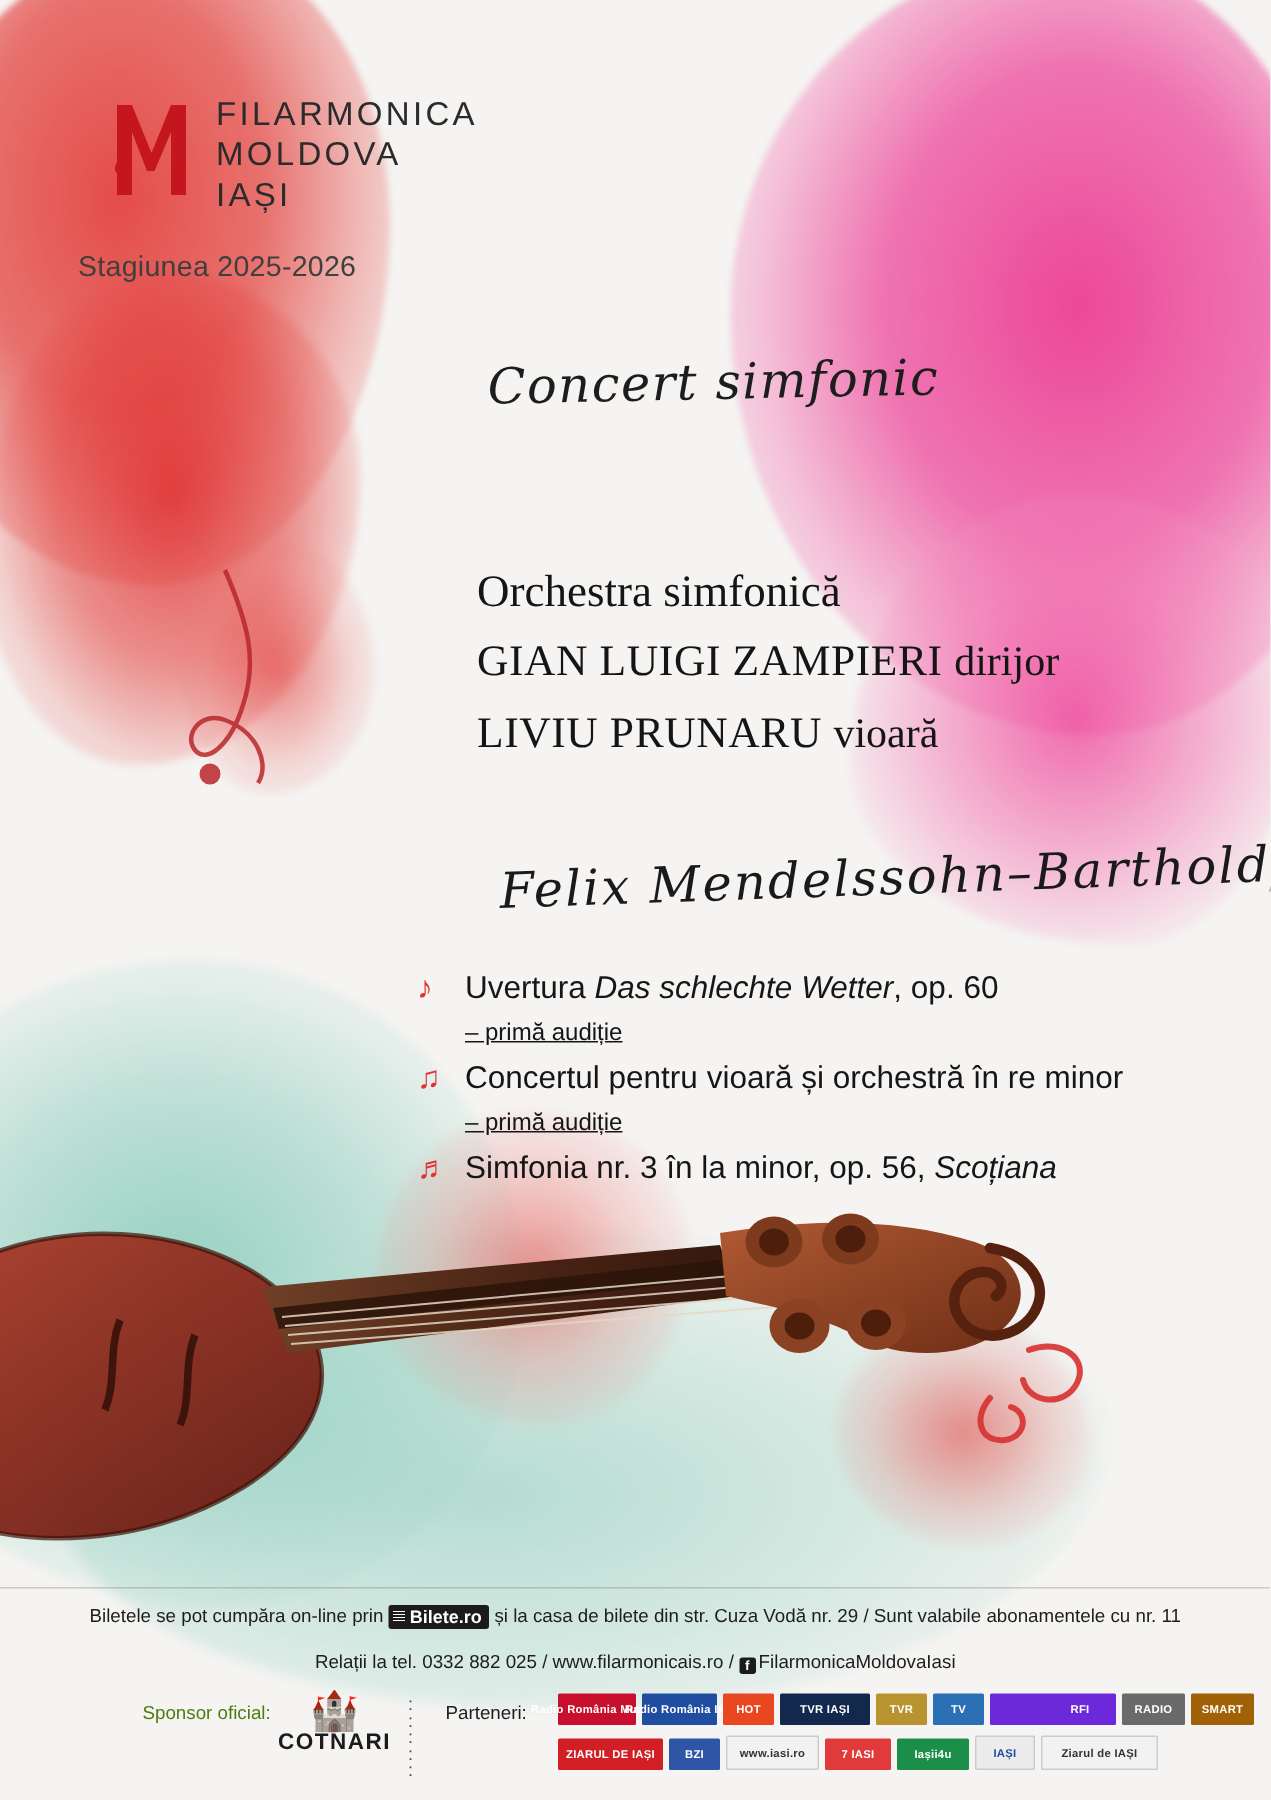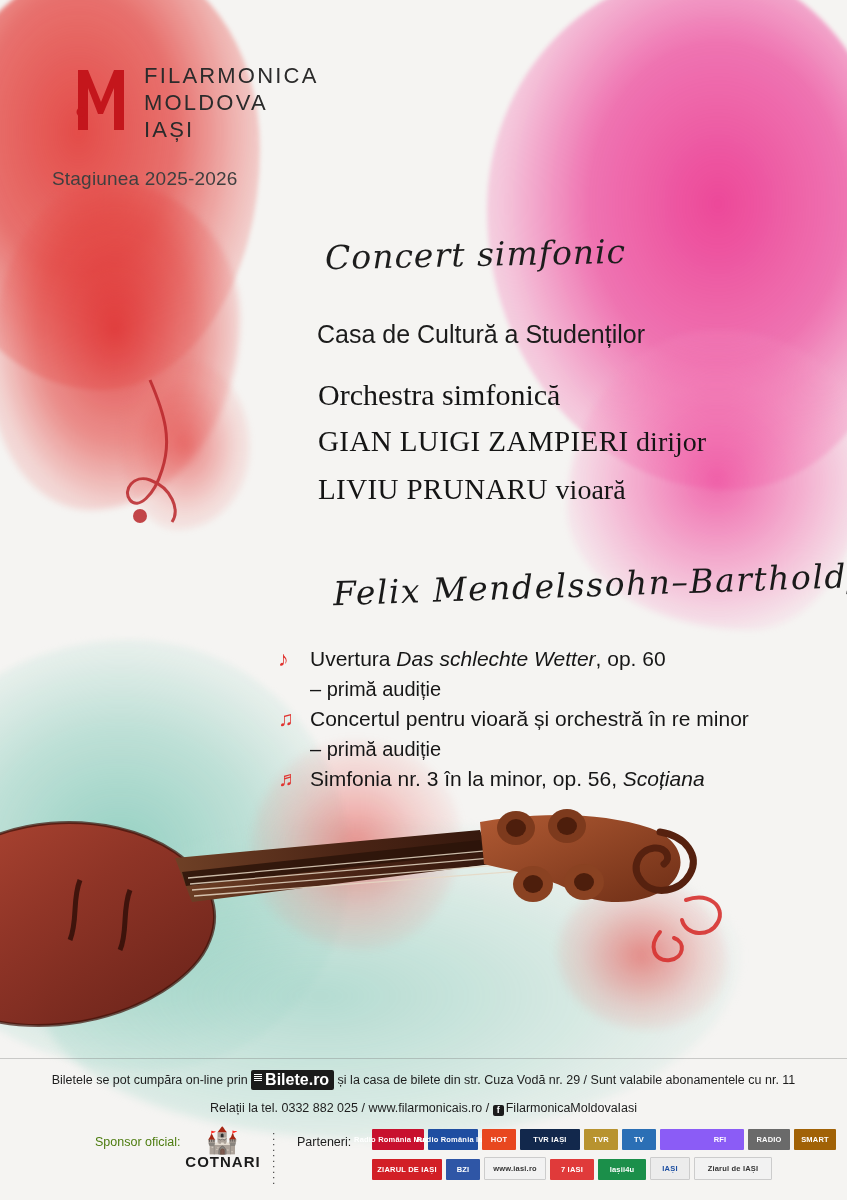--- a/index.html
+++ b/index.html
@@ -122,34 +122,34 @@
     white-space:nowrap;
   }
 
   .program{position:absolute;left:278px;top:645px;width:560px;}
   .prog-item{display:flex;align-items:flex-start;margin-bottom:2px;}
   .note-ico{
     width:32px;flex:0 0 32px;color:#e0332f;font-size:21px;line-height:28px;text-align:left;
   }
   .prog-text{font-size:21px;line-height:28px;color:#161616;}
   .prog-text i{font-style:italic;}
-  .prog-sub{font-size:20px;line-height:28px;color:#161616;padding-left:32px;}
+  .prog-sub{font-size:16px;line-height:28px;color:#161616;padding-left:32px;text-decoration:underline;}
 
   
   .violin-wrap{position:absolute;left:-40px;top:760px;width:790px;height:330px;}
 
   
   .footer-rule{position:absolute;left:0;right:0;top:1058px;height:1px;background:rgba(120,120,120,.35);}
   .foot-line1{
     position:absolute;left:0;right:0;top:1069px;text-align:center;
     font-size:12.5px;color:#1d1d1d;
   }
   .bilete-badge{
     display:inline-block;background:#1b1b1b;color:#fff;font-weight:bold;
-    font-size:16px;padding:1px 5px 1px 14px;border-radius:2px;position:relative;top:1px;text-align:center;
+    font-size:12px;padding:1px 5px 1px 14px;border-radius:2px;position:relative;top:1px;text-align:center;
   }
   .bilete-badge:before{
     content:"";position:absolute;left:3px;top:4px;width:8px;height:7px;
     background:repeating-linear-gradient(to bottom,#fff 0 1px,#1b1b1b 1px 2px);
   }
   .foot-line2{
     position:absolute;left:0;right:0;top:1101px;text-align:center;
     font-size:12.5px;color:#1d1d1d;
   }
   .fb-ico{display:inline-block;width:11px;height:11px;background:#1b1b1b;color:#fff;
@@ -201,21 +201,20 @@
     <div class="logo-name">
       <div>FILARMONICA</div>
       <div>MOLDOVA</div>
       <div>IAȘI</div>
     </div>
   </div>
   <div class="season">Stagiunea 2025-2026</div>
 
   <div class="script-title">Concert simfonic</div>
 
-  <div class="line-venue">Casa de Cultură a Studenților</div>
 
   <div class="orchestra">Orchestra simfonică</div>
   <div class="conductor">
     <span>GIAN LUIGI ZAMPIERI</span>
     <span class="role">dirijor</span>
   </div>
   <div class="soloist">
     <span>LIVIU PRUNARU</span>
     <span class="role">vioară</span>
   </div>
@@ -319,21 +318,21 @@
 
     <div class="partners-label">Parteneri:</div>
 
     <div class="partner-row prow1">
       <div class="plogo" style="background:#c8102e;color:#fff;width:44px;">Radio România Muzical</div>
       <div class="plogo" style="background:#1f4ea1;color:#fff;width:42px;">Radio România Iași</div>
       <div class="plogo" style="background:#e8471f;color:#fff;width:26px;">HOT</div>
       <div class="plogo" style="background:#12284c;color:#fff;width:52px;">TVR IAȘI</div>
       <div class="plogo" style="background:#b8932f;color:#fff;width:26px;">TVR</div>
       <div class="plogo" style="background:#2b6fb5;color:#fff;width:26px;">TV</div>
-      <div class="plogo" style="background:#8b5cf6;color:#fff;width:40px;padding-left:40px;">RFI</div>
+      <div class="plogo" style="background:#6d28d9;color:#fff;width:40px;padding-left:40px;">RFI</div>
       <div class="plogo" style="background:#6a6a6a;color:#fff;width:34px;">RADIO</div>
       <div class="plogo" style="background:#a16207;color:#fff;width:34px;">SMART</div>
     </div>
 
     <div class="partner-row prow2">
       <div class="plogo" style="background:#d21f26;color:#fff;width:62px;">ZIARUL DE IAȘI</div>
       <div class="plogo" style="background:#2f56a6;color:#fff;width:26px;">BZI</div>
       <div class="plogo" style="background:#f2f2f2;color:#333;width:52px;border:1px solid #ccc;">www.iasi.ro</div>
       <div class="plogo" style="background:#e03a3a;color:#fff;width:36px;">7 IASI</div>
       <div class="plogo" style="background:#1b8f4a;color:#fff;width:40px;">Iașii4u</div>

